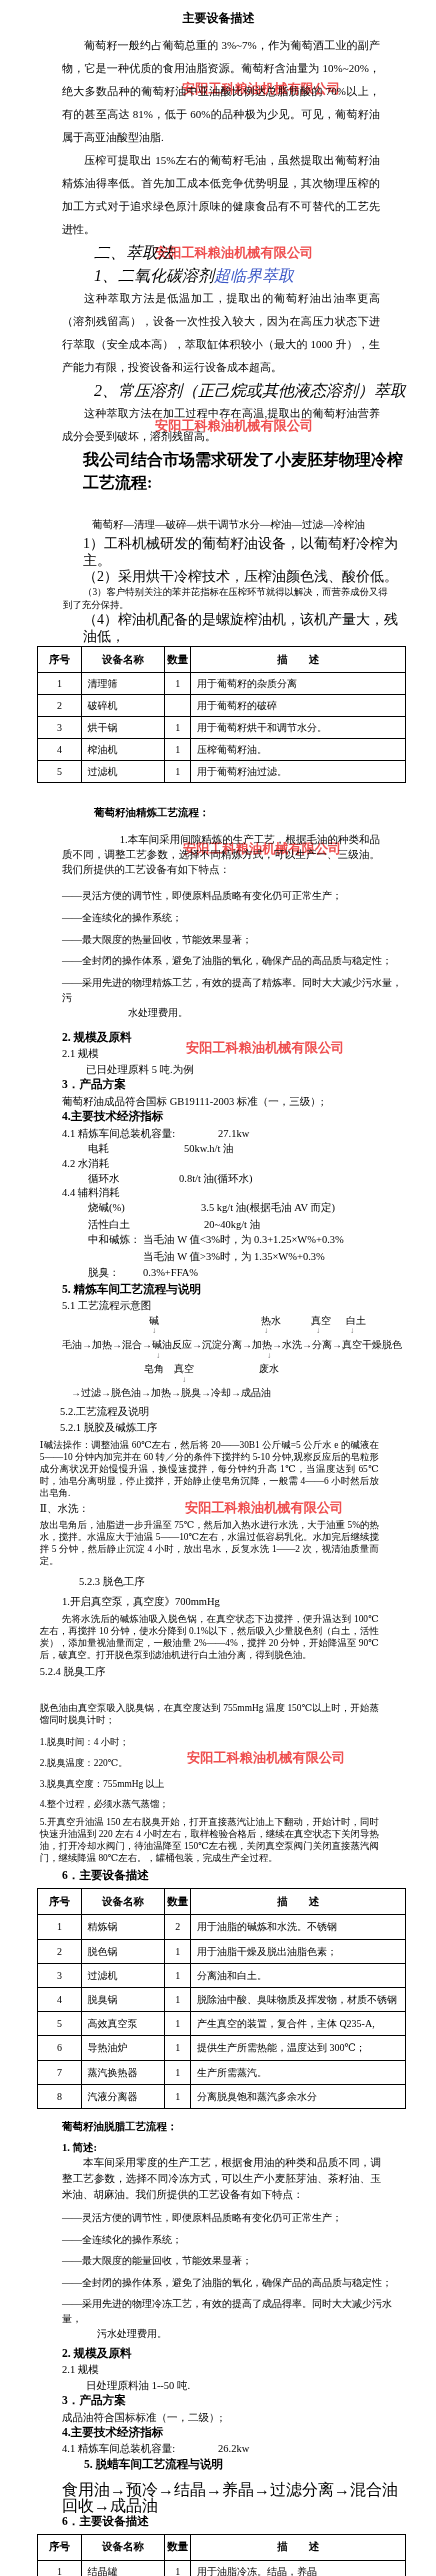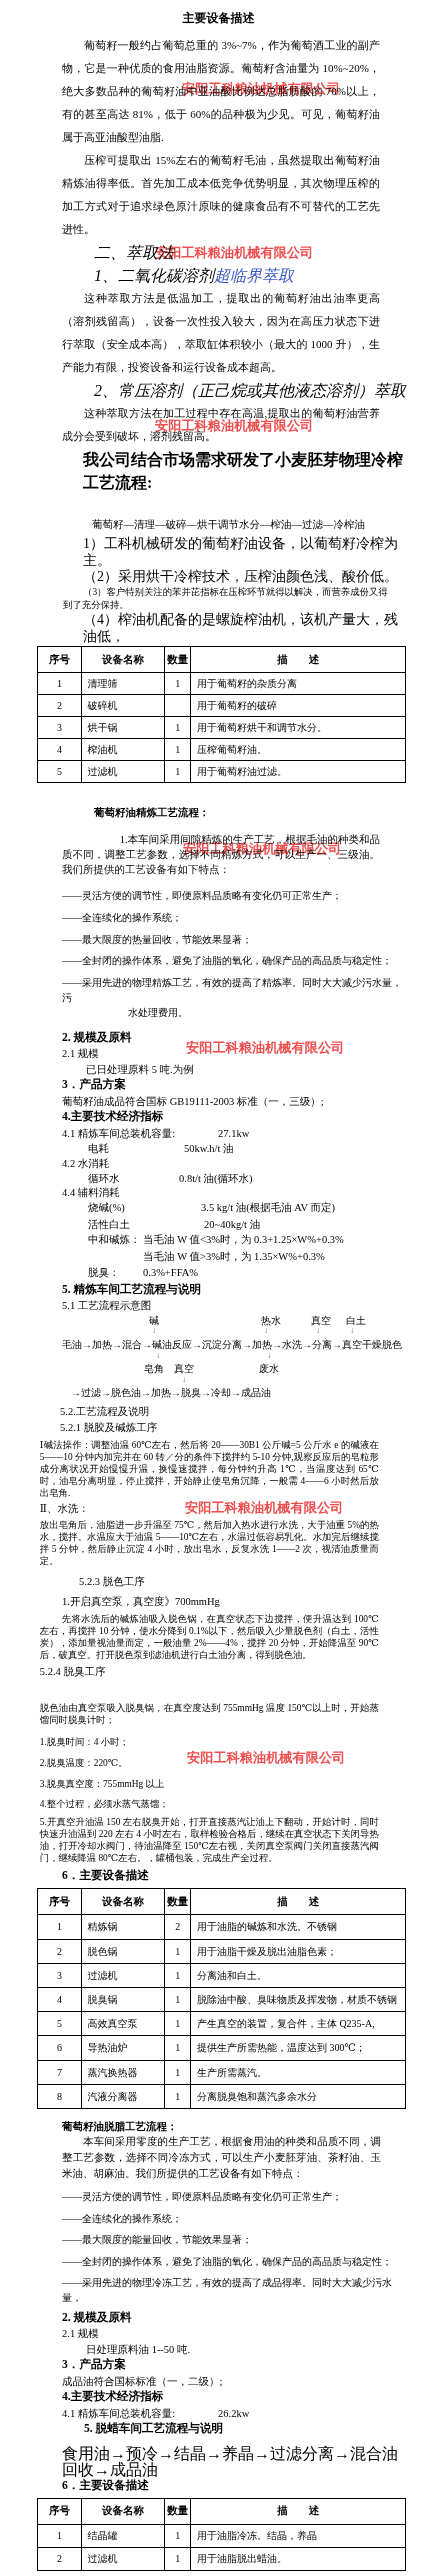--- a/index.html
+++ b/index.html
@@ -258,26 +258,28 @@
           <tr>
             <td>8</td>
             <td>汽液分离器</td>
             <td>1</td>
             <td>分离脱臭饱和蒸汽多余水分</td>
           </tr>
         </tbody>
     </table>
 
     <div class="bt-heading">葡萄籽油脱腊工艺流程：</div>
+    <div class="bt-heading" style="margin-top:5.5px;">1. 简述:</div>
     <div class="bt-para">本车间采用零度的生产工艺，根据食用油的种类和品质不同，调整工艺参数，选择不同冷冻方式，可以生产小麦胚芽油、茶籽油、玉米油、胡麻油。我们所提供的工艺设备有如下特点：</div>
     <div class="bt-feature">——灵活方便的调节性，即便原料品质略有变化仍可正常生产；</div>
     <div class="bt-feature">——全连续化的操作系统；</div>
     <div class="bt-feature">——最大限度的能量回收，节能效果显著；</div>
     <div class="bt-feature">——全封闭的操作体系，避免了油脂的氧化，确保产品的高品质与稳定性；</div>
     <div class="bt-feature">——采用先进的物理冷冻工艺，有效的提高了成品得率。同时大大减少污水量，</div>
+    <div class="bt-feature-cont">污水处理费用。</div>
 
     <div class="h2" style="margin-top:4.4px;">2. 规模及原料</div>
     <div class="sub">2.1 规模</div>
     <div class="sub-ind">日处理原料油 1--50 吨.</div>
     <div class="h2" style="margin-top:0;">3．产品方案</div>
     <div class="sub">成品油符合国标标准（一，二级）;</div>
     <div class="h2" style="margin-top:0;">4.主要技术经济指标</div>
     <div class="tline"><span class="lbl" style="width:156px;">4.1 精炼车间总装机容量:</span><span>26.2kw</span></div>
     <div class="h2-ind">5. 脱蜡车间工艺流程与说明</div>
     <div class="flowline2">食用油→预冷→结晶→养晶→过滤分离→混合油回收→成品油</div>

